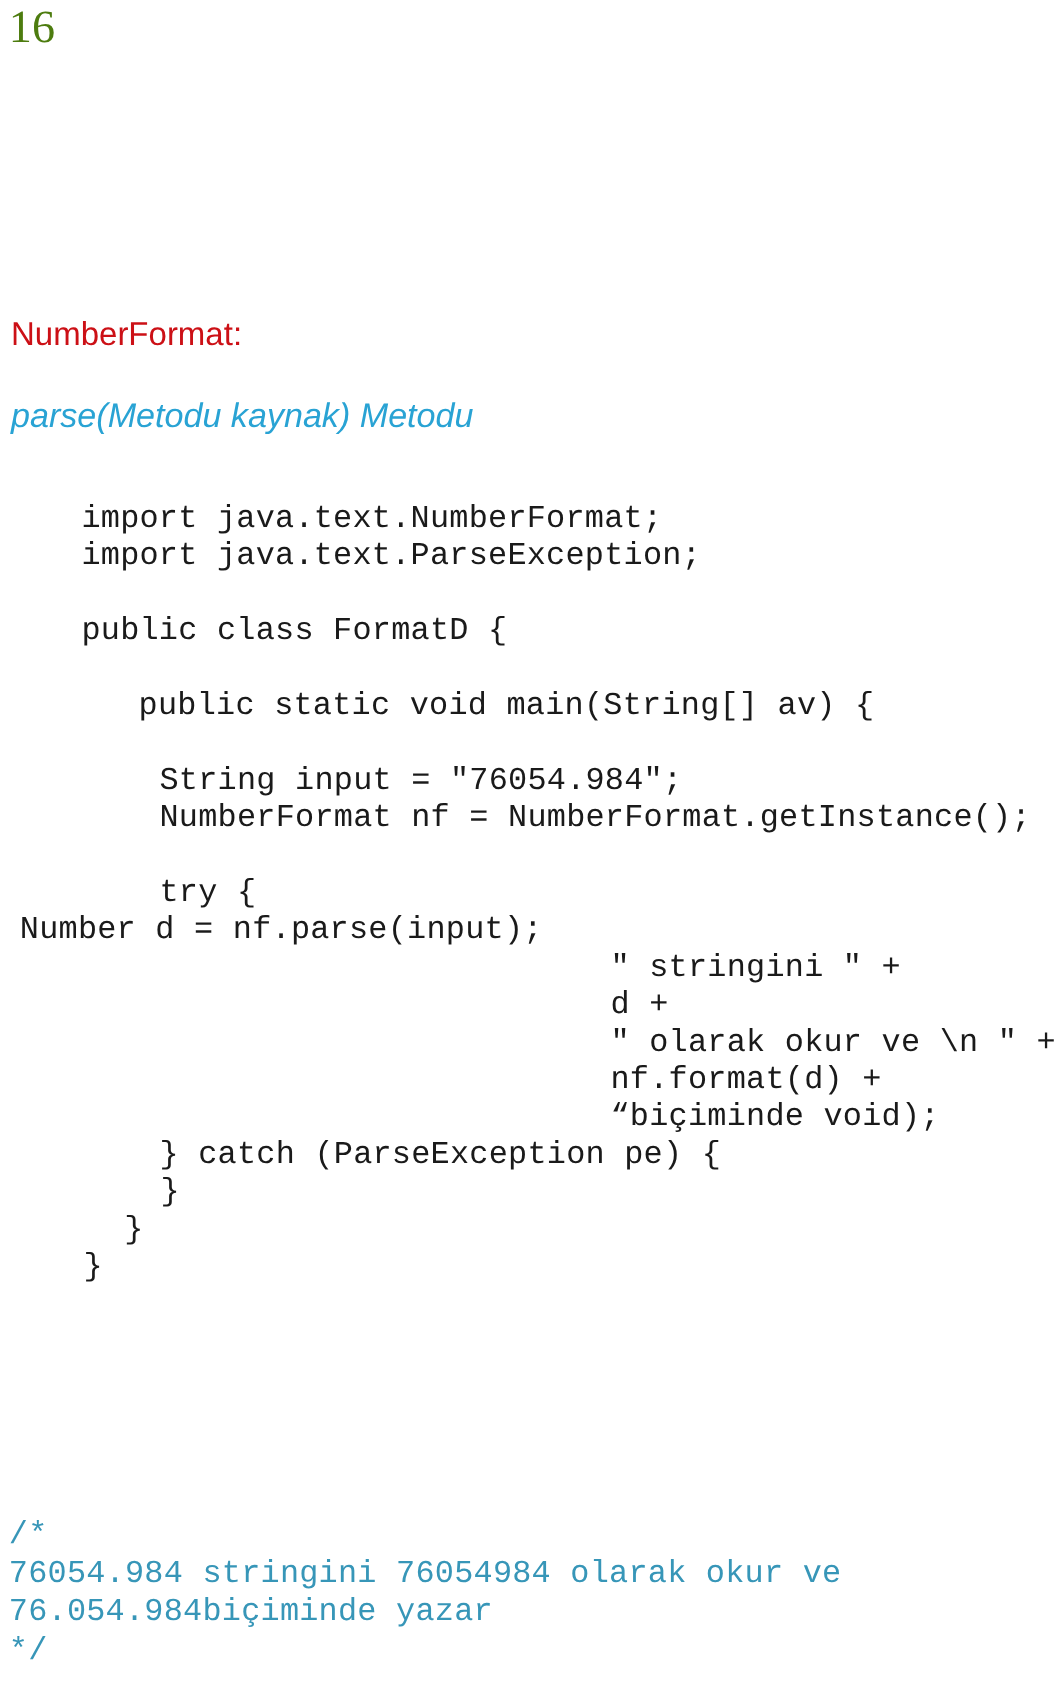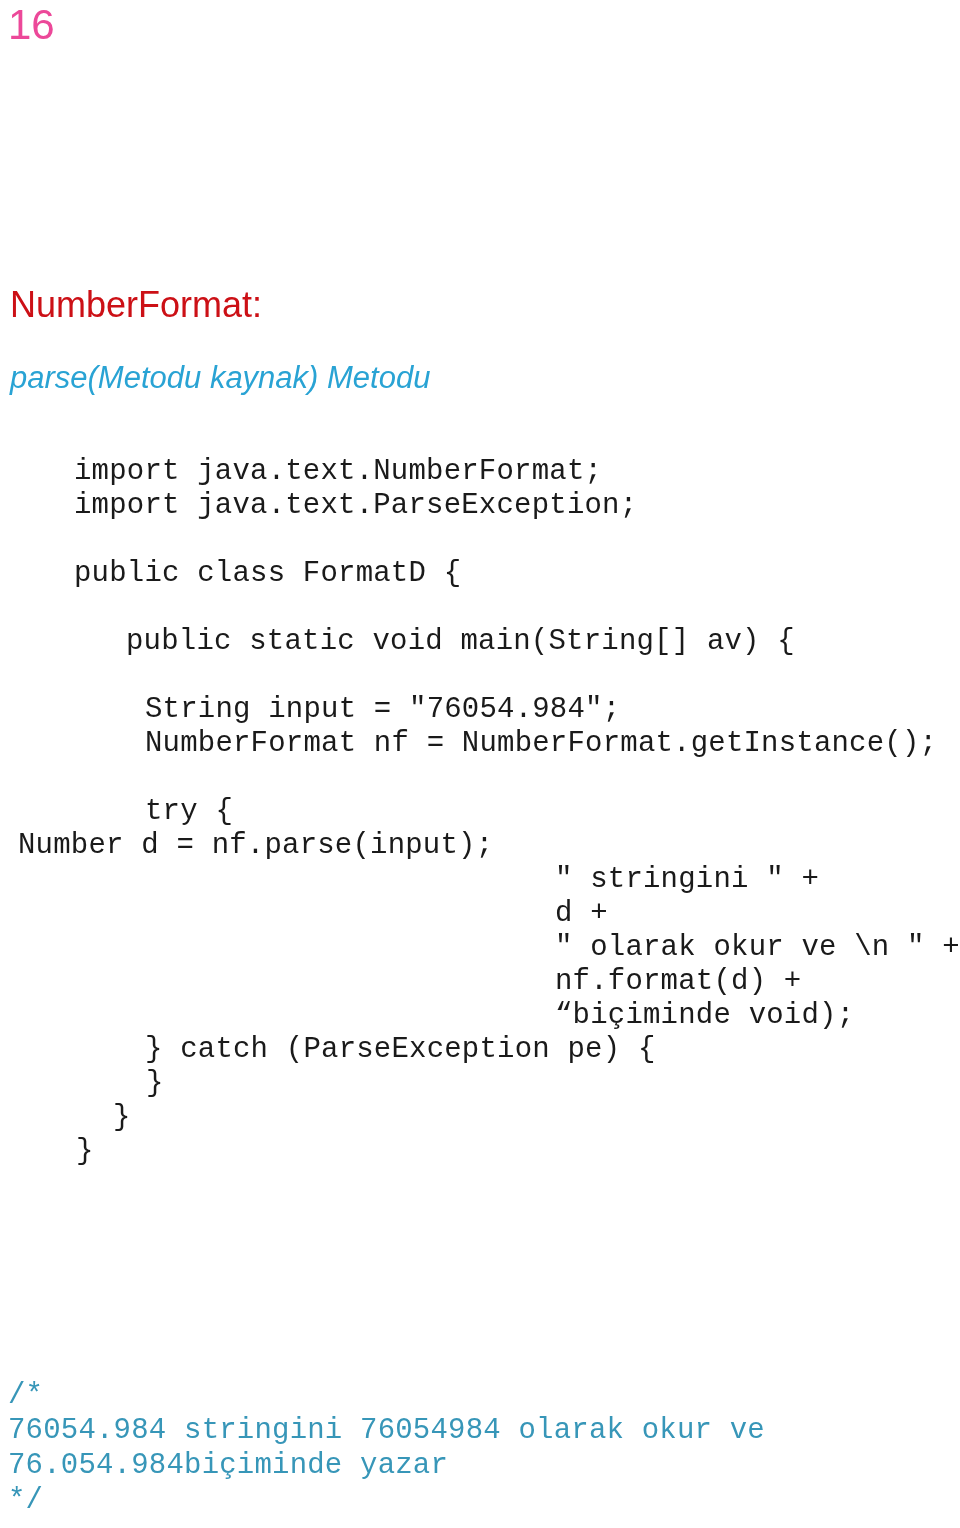--- a/index.html
+++ b/index.html
@@ -14,37 +14,37 @@
     position: relative;
     font-family: "Liberation Sans", sans-serif;
     overflow: hidden;
   }
 
   
   #page-number {
     position: absolute;
     left: 8px;
     top: 2px;
-    font-family: Liberation Sans, sans-serif;
+    font-family: Liberation Serif, serif;
     font-size: 42px;
     line-height: 1.1;
-    color: #ec4899;
+    color: #4d7c0f;
     letter-spacing: 0px;
   }
 
   
   #title-block {
     position: absolute;
     left: 10px;
     top: 288px;
     width: 940px;
   }
   #heading-main {
     font-family: "Liberation Sans", sans-serif;
-    font-size: 36px;
+    font-size: 30px;
     line-height: 34px;
     color: #cc1016;
     white-space: pre;
   }
   #heading-sub {
     font-family: "Liberation Sans", sans-serif;
     font-size: 31px;
     line-height: 36px;
     font-style: italic;
     color: #29a3d4;

